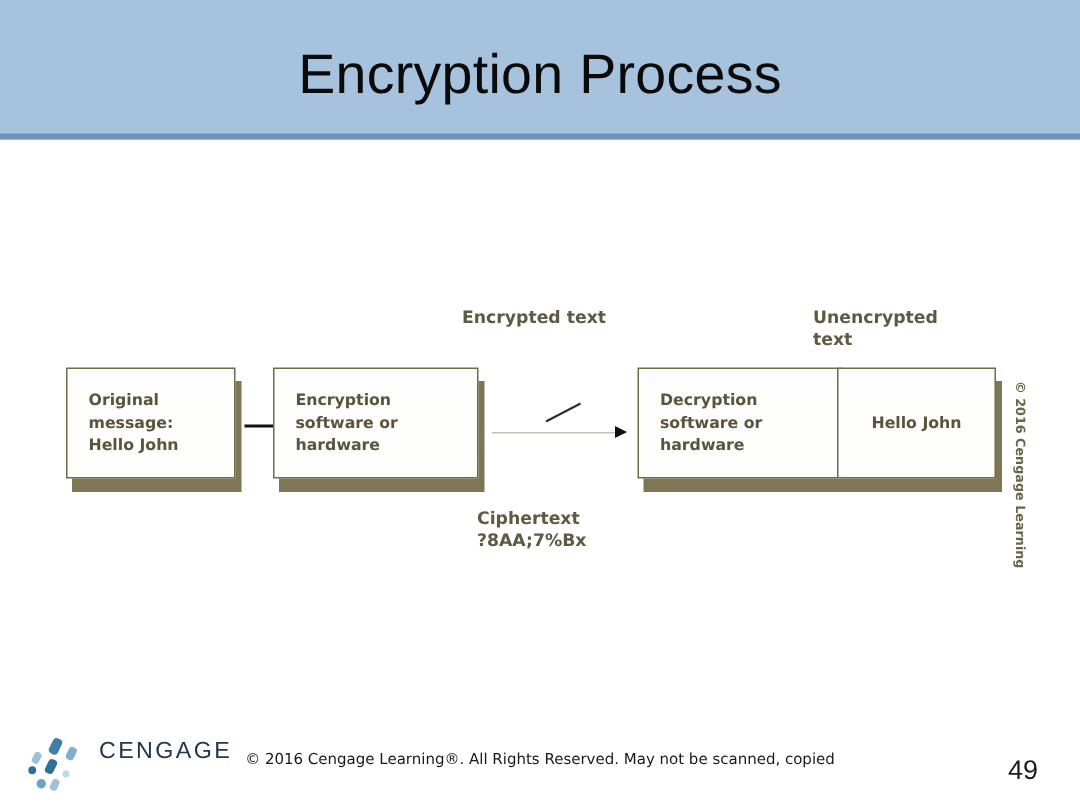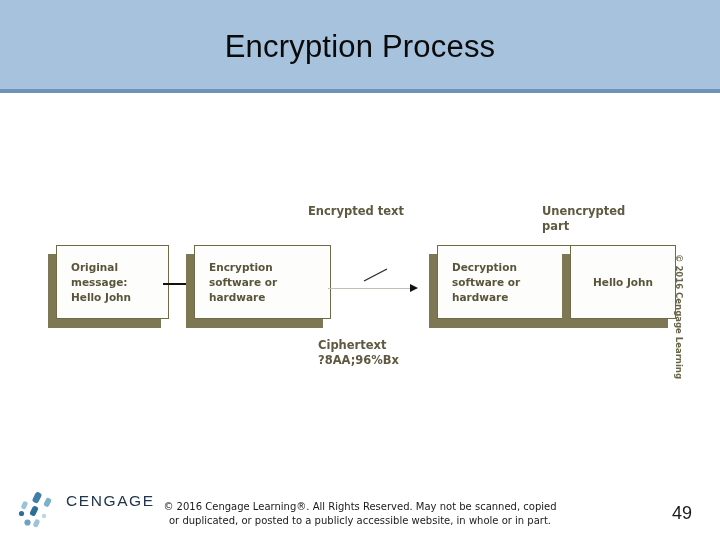--- a/index.html
+++ b/index.html
@@ -23,21 +23,21 @@
     height: 93px;
     background: #a6c2dc;
     border-bottom: 4px solid #6d93b8;
     box-sizing: border-box;
   }
   .slide-title {
     position: absolute;
     left: 0; top: 29px;
     width: 720px;
     text-align: center;
-    font-size: 31px;
+    font-size: 37px;
     font-weight: 400;
     color: #0a0a0a;
     font-family: "Liberation Sans", sans-serif;
     letter-spacing: 0.2px;
   }
 
   
   .diagram {
     position: absolute;
     left: 0; top: 93px;
@@ -52,21 +52,21 @@
   }
   .pbox .shadow {
     position: absolute;
     left: 8px; top: 9px;
     width: 100%;
     height: 100%;
     background: #7d7853;
   }
   .pbox .face {
     position: absolute;
-    left: 16px; top: 0;
+    left: 4px; top: 0;
     width: 100%;
     height: 100%;
     background: #fdfdfb;
     border: 1.6px solid #6f6a48;
     box-sizing: border-box;
     display: flex;
     align-items: center;
     justify-content: flex-start;
   }
   .pbox .ptext {
@@ -207,21 +207,21 @@
 </style>
 </head>
 <body>
 
 <div class="header-band"></div>
 <div class="slide-title">Encryption Process</div>
 
 <div class="diagram">
 
   <div class="d-label" style="left:308px; top:111px;">Encrypted text</div>
-  <div class="d-label" style="left:542px; top:111px;">Unencrypted part</div>
+  <div class="d-label" style="left:542px; top:111px;">Unencrypted text</div>
 
   <div class="pbox" style="left:40px; top:152px; width:113px; height:74px;">
     <div class="shadow"></div>
     <div class="face">
       <div class="ptext">Original
 message:
 Hello John</div>
     </div>
   </div>
 
@@ -235,21 +235,21 @@
 hardware</div>
     </div>
   </div>
 
   <svg class="slash-mark" style="left:363px; top:175px;" viewBox="0 0 26 14">
     <line x1="1" y1="13" x2="24" y2="1" stroke="#2b2b2b" stroke-width="1.4"></line>
   </svg>
   <div class="arrow-gray" style="left:328px; top:195px; width:89px;"></div>
 
   <div class="d-label" style="left:318px; top:245px;">Ciphertext
-?8AA;96%Bx</div>
+?8AA;7%Bx</div>
 
   <div class="pbox" style="left:421px; top:152px; width:137px; height:74px;">
     <div class="shadow"></div>
     <div class="face">
       <div class="ptext">Decryption
 software or
 hardware</div>
     </div>
   </div>
 
@@ -277,16 +277,15 @@
       <rect x="16" y="28" width="5" height="8" rx="2.2" transform="rotate(26 18 32)" fill="#9cc3d8"></rect>
       <circle cx="26" cy="25" r="2.3" fill="#bcd8e6"></circle>
     </g>
   </svg>
   <div class="logo-word">CENGAGE</div>
   <div class="logo-sub"><span>Learning</span><sup>®</sup></div>
 </div>
 
 <div class="footer-credit">
   <div>© 2016 Cengage Learning®. All Rights Reserved. May not be scanned, copied</div>
-  <div>or duplicated, or posted to a publicly accessible website, in whole or in part.</div>
 </div>
 
 <div class="page-number">49</div>
 
 </body></html>

